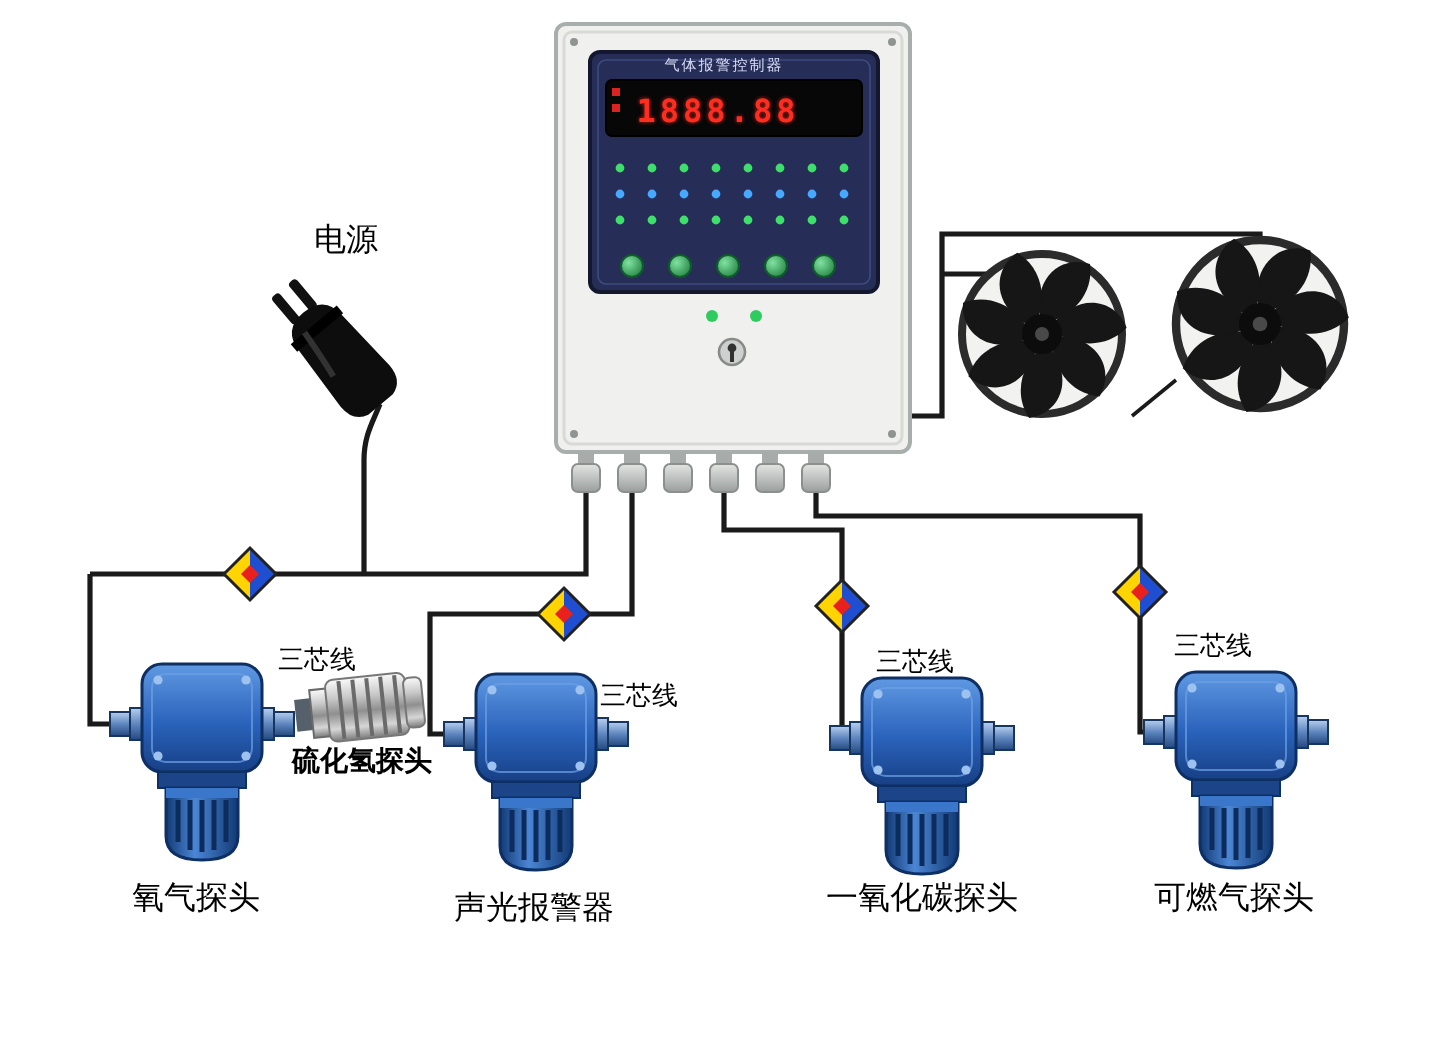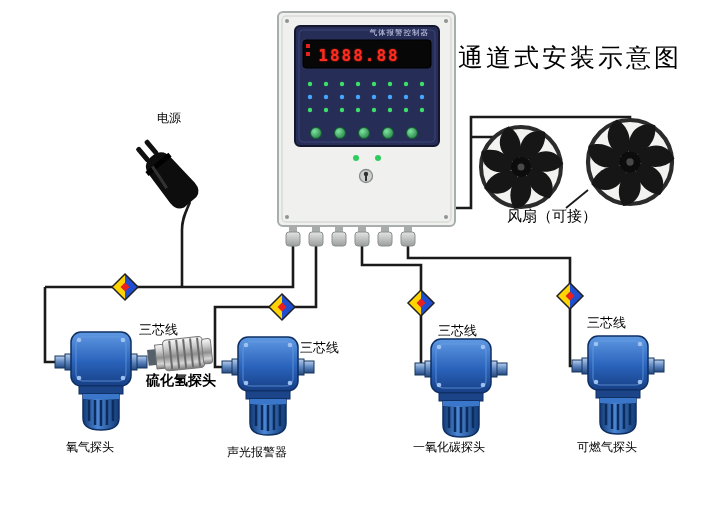--- a/index.html
+++ b/index.html
@@ -15,37 +15,37 @@
     position:absolute;
     color:#000;
     white-space:nowrap;
     line-height:1.15;
   }
   .title{
     font-family:"Liberation Serif","DejaVu Serif",serif;
     font-size:25px;
     letter-spacing:3px;
   }
-  .lbl16{font-size:12px;}
+  .lbl16{font-size:16px;}
   .lbl15{font-size:15px;}
   .lbl14{font-size:14px;font-weight:600;}
   .lbl13{font-size:13px;margin-top:28px;}
   .led-display{
     position:absolute;
     left:303px;top:42px;width:112px;height:26px;
     display:flex;align-items:center;justify-content:center;
     color:#ff2d1f;
     font-family:"DejaVu Sans Mono","Liberation Mono",monospace;
     font-size:16px;font-weight:bold;letter-spacing:2px;
     text-shadow:0 0 2px rgba(255,45,31,.8);
   }
   .panel-title{
     position:absolute;
     left:295px;top:28px;width:134px;
-    text-align:right;
+    text-align:center;
     color:#d8dcf8;font-size:7.5px;letter-spacing:1px;
   }
 </style>
 </head>
 <body>
 
 <div id="stage">
 
   <svg width="724" height="519" viewBox="0 0 724 519">
     <defs>
@@ -333,24 +333,22 @@
       <rect x="24" y="56" width="44" height="8" fill="#1c4489" stroke="#0e2f63"></rect>
       <path d="M28,64 H64 V88 Q64,100 46,100 Q28,100 28,88 Z" fill="url(#blueH)" stroke="#0e2f63" stroke-width="1.5"></path>
       <path d="M34,70 V91 M40,70 V95 M46,70 V96 M52,70 V95 M58,70 V91" stroke="#0b2c5c" stroke-width="2.5" fill="none"></path>
       <rect x="28" y="64" width="36" height="5" fill="#3a76c9"></rect>
     </g>
   </svg>
 
   <div class="panel-title">气体报警控制器</div>
   <div class="led-display">1888.88</div>
 
-  <div class="label title" style="left:458px;top:44px;">通道式安装示意图</div>
 
   <div class="label lbl16" style="left:157px;top:112px;">电源</div>
-  <div class="label lbl15" style="left:507px;top:207px;">风扇（可接）</div>
   <div class="label lbl14" style="left:146px;top:372px;">硫化氢探头</div>
 
   <div class="label lbl13" style="left:139px;top:295px;">三芯线</div>
   <div class="label lbl13" style="left:300px;top:313px;">三芯线</div>
   <div class="label lbl13" style="left:438px;top:296px;">三芯线</div>
   <div class="label lbl13" style="left:587px;top:288px;">三芯线</div>
 
   <div class="label lbl16" style="left:66px;top:441px;">氧气探头</div>
   <div class="label lbl16" style="left:227px;top:446px;">声光报警器</div>
   <div class="label lbl16" style="left:413px;top:441px;">一氧化碳探头</div>

